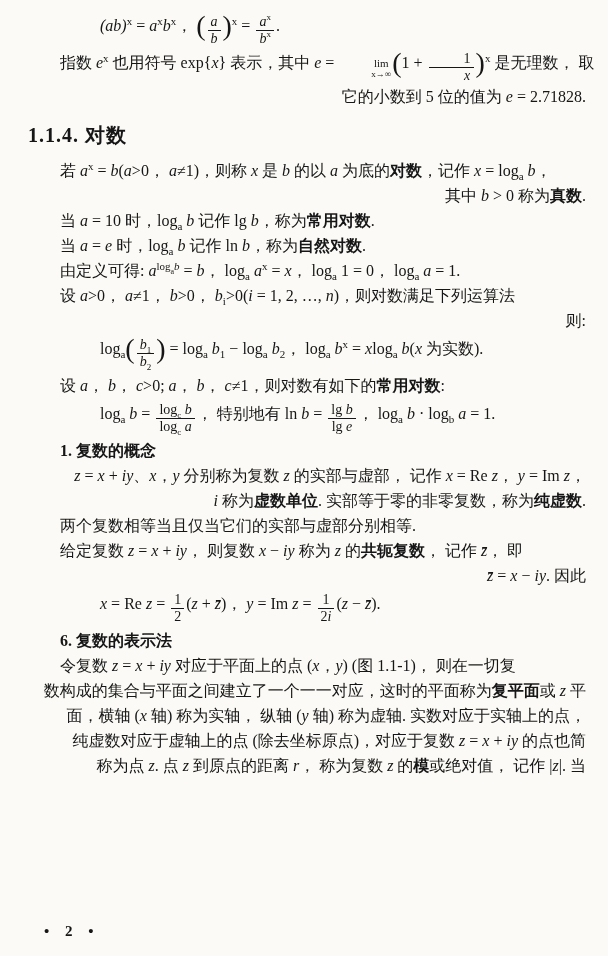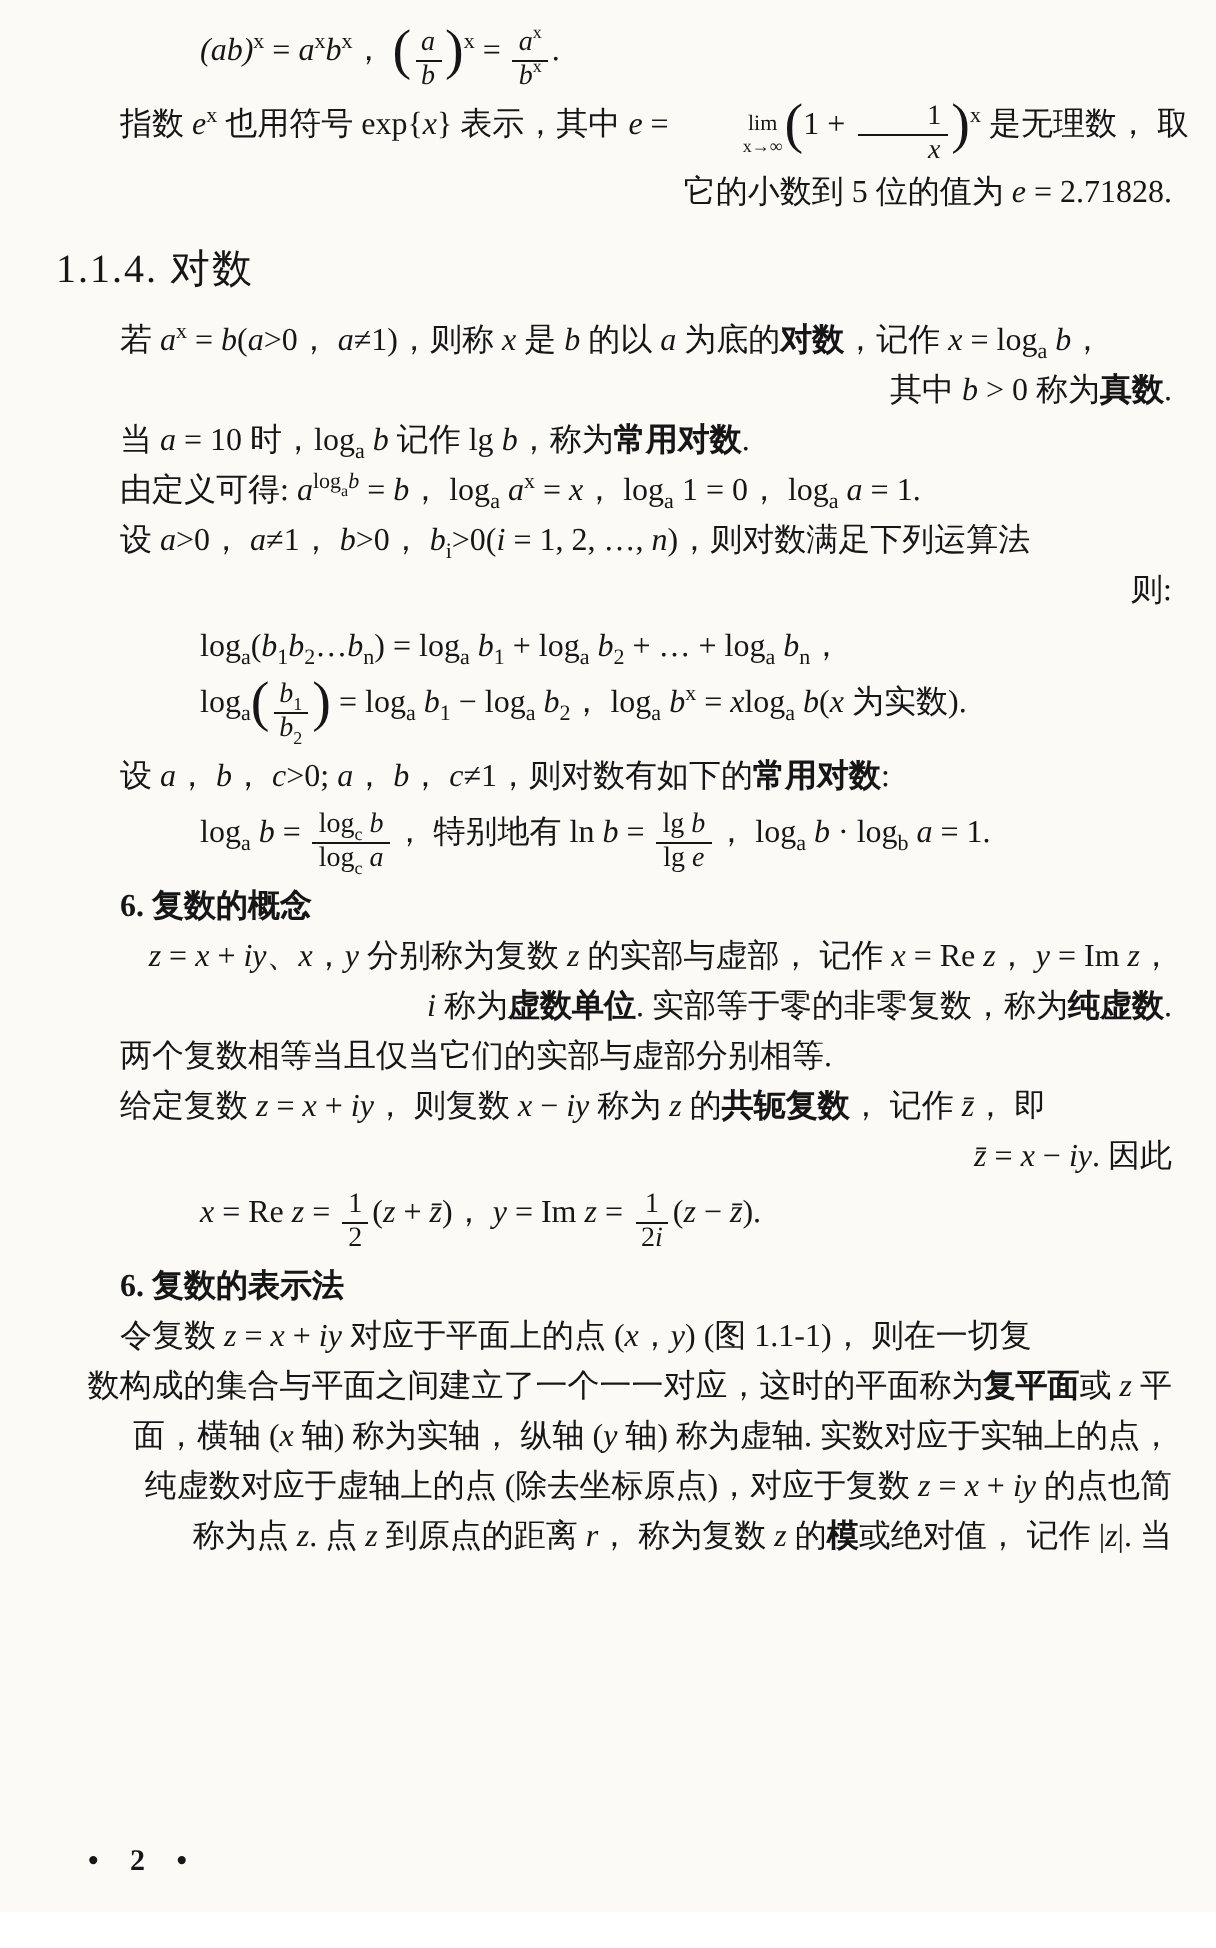--- a/index.html
+++ b/index.html
@@ -9,21 +9,21 @@
     font-family:"Liberation Serif","DejaVu Serif",serif;
   }
   .body{padding:10px 22px 0 28px;}
   .line{
     font-size:16px;line-height:25px;white-space:nowrap;
   }
   .p{text-indent:2em;}
   .c{text-indent:0;text-align:right;}
   .f{padding-left:72px;margin:3px 0;}
   .h2{
-    font-size:20px;font-weight:normal;line-height:28px;
+    font-size:20px;font-weight:bold;line-height:28px;
     margin:12px 0 9px 0;letter-spacing:1px;
   }
   .h3{font-weight:bold;text-indent:2em;}
   .m{font-style:italic;font-family:"Liberation Serif","DejaVu Serif",serif;}
   b{font-weight:bold;}
   sup,sub{font-size:11px;line-height:0;font-style:inherit;}
   sup{vertical-align:6px;}
   sub{vertical-align:-4px;}
   sup sub,sub sub,sup sup{font-size:8px;}
   .frac{
@@ -50,28 +50,28 @@
 
 <div class="page">
   <main class="body">
       <div class="line f"><i class="m">(ab)</i><sup>x</sup> = <i class="m">a</i><sup>x</sup><i class="m">b</i><sup>x</sup>，  <span class="big">(</span><span class="frac"><span class="num"><i class="m">a</i></span><span class="den"><i class="m">b</i></span></span><span class="big">)</span><sup>x</sup> = <span class="frac"><span class="num"><i class="m">a</i><sup>x</sup></span><span class="den"><i class="m">b</i><sup>x</sup></span></span>.</div>
       <div class="line p">指数 <i class="m">e</i><sup>x</sup> 也用符号 exp{<i class="m">x</i>} 表示，其中 <i class="m">e</i> = <span class="lim"><span class="lt">lim</span><span class="lb">x→∞</span></span><span class="big">(</span>1 + <span class="frac"><span class="num">1</span><span class="den"><i class="m">x</i></span></span><span class="big">)</span><sup>x</sup> 是无理数， 取</div>
       <div class="line c">它的小数到 5 位的值为 <i class="m">e</i> = 2.71828.</div>
       <div class="line h2">1.1.4. 对数</div>
       <div class="line p">若 <i class="m">a</i><sup>x</sup> = <i class="m">b</i>(<i class="m">a</i>&gt;0， <i class="m">a</i>≠1)，则称 <i class="m">x</i> 是 <i class="m">b</i> 的以 <i class="m">a</i> 为底的<b>对数</b>，记作 <i class="m">x</i> = log<sub>a</sub><i class="m"> b</i>，</div>
       <div class="line c">其中 <i class="m">b</i> &gt; 0 称为<b>真数</b>.</div>
       <div class="line p">当 <i class="m">a</i> = 10 时，log<sub>a</sub><i class="m"> b</i> 记作 lg <i class="m">b</i>，称为<b>常用对数</b>.</div>
+      <div class="line p">当 <i class="m">a</i> = <i class="m">e</i> 时，log<sub>a</sub><i class="m"> b</i> 记作 ln <i class="m">b</i>，称为<b>自然对数</b>.</div>
       <div class="line p">由定义可得: <i class="m">a</i><sup>log<sub>a</sub><i class="m">b</i></sup> = <i class="m">b</i>， log<sub>a</sub><i class="m"> a</i><sup>x</sup> = <i class="m">x</i>， log<sub>a</sub> 1 = 0， log<sub>a</sub><i class="m"> a</i> = 1.</div>
       <div class="line p">设 <i class="m">a</i>&gt;0， <i class="m">a</i>≠1， <i class="m">b</i>&gt;0， <i class="m">b</i><sub>i</sub>&gt;0(<i class="m">i</i> = 1, 2, …, <i class="m">n</i>)，则对数满足下列运算法</div>
       <div class="line c">则:</div>
-      <div class="line f">log<sub>a</sub>(<i class="m">b</i><sub>1</sub><i class="m">b</i><sub>2</sub>…<i class="m">b</i><sub>n</sub>) = log<sub>a</sub><i class="m"> b</i><sub>1</sub> + log<sub>a</sub><i class="m"> b</i><sub>2</sub> + … + log<sub>a</sub><i class="m"> b</i><sub>n</sub>，</div>
       <div class="line f">log<sub>a</sub><span class="big">(</span><span class="frac"><span class="num"><i class="m">b</i><sub>1</sub></span><span class="den"><i class="m">b</i><sub>2</sub></span></span><span class="big">)</span> = log<sub>a</sub><i class="m"> b</i><sub>1</sub> − log<sub>a</sub><i class="m"> b</i><sub>2</sub>， log<sub>a</sub><i class="m"> b</i><sup>x</sup> = <i class="m">x</i>log<sub>a</sub><i class="m"> b</i>(<i class="m">x</i> 为实数).</div>
       <div class="line p">设 <i class="m">a</i>， <i class="m">b</i>， <i class="m">c</i>&gt;0; <i class="m">a</i>， <i class="m">b</i>， <i class="m">c</i>≠1，则对数有如下的<b>常用对数</b>:</div>
       <div class="line f">log<sub>a</sub><i class="m"> b</i> = <span class="frac"><span class="num">log<sub>c</sub><i class="m"> b</i></span><span class="den">log<sub>c</sub><i class="m"> a</i></span></span>， 特别地有 ln <i class="m">b</i> = <span class="frac"><span class="num">lg <i class="m">b</i></span><span class="den">lg <i class="m">e</i></span></span>， log<sub>a</sub><i class="m"> b</i> · log<sub>b</sub><i class="m"> a</i> = 1.</div>
-      <div class="line h3">6. 复数的概念</div>
+      <div class="line h3">1. 复数的概念</div>
       <div class="line c"><i class="m">z</i> = <i class="m">x</i> + <i class="m">iy</i>、<i class="m">x</i>，<i class="m">y</i> 分别称为复数 <i class="m">z</i> 的实部与虚部， 记作 <i class="m">x</i> = Re <i class="m">z</i>， <i class="m">y</i> = Im <i class="m">z</i>，</div>
       <div class="line c"><i class="m">i</i> 称为<b>虚数单位</b>. 实部等于零的非零复数，称为<b>纯虚数</b>.</div>
       <div class="line p">两个复数相等当且仅当它们的实部与虚部分别相等.</div>
       <div class="line p">给定复数 <i class="m">z</i> = <i class="m">x</i> + <i class="m">iy</i>， 则复数 <i class="m">x</i> − <i class="m">iy</i> 称为 <i class="m">z</i> 的<b>共轭复数</b>， 记作 <i class="m">z̄</i>， 即</div>
       <div class="line c"><i class="m">z̄</i> = <i class="m">x</i> − <i class="m">iy</i>. 因此</div>
       <div class="line f"><i class="m">x</i> = Re <i class="m">z</i> = <span class="frac"><span class="num">1</span><span class="den">2</span></span>(<i class="m">z</i> + <i class="m">z̄</i>)， <i class="m">y</i> = Im <i class="m">z</i> = <span class="frac"><span class="num">1</span><span class="den">2<i class="m">i</i></span></span>(<i class="m">z</i> − <i class="m">z̄</i>).</div>
       <div class="line h3">6. 复数的表示法</div>
       <div class="line p">令复数 <i class="m">z</i> = <i class="m">x</i> + <i class="m">iy</i> 对应于平面上的点 (<i class="m">x</i>，<i class="m">y</i>) (图 1.1-1)， 则在一切复</div>
       <div class="line c">数构成的集合与平面之间建立了一个一一对应，这时的平面称为<b>复平面</b>或 <i class="m">z</i> 平</div>
       <div class="line c">面，横轴 (<i class="m">x</i> 轴) 称为实轴， 纵轴 (<i class="m">y</i> 轴) 称为虚轴. 实数对应于实轴上的点，</div>

